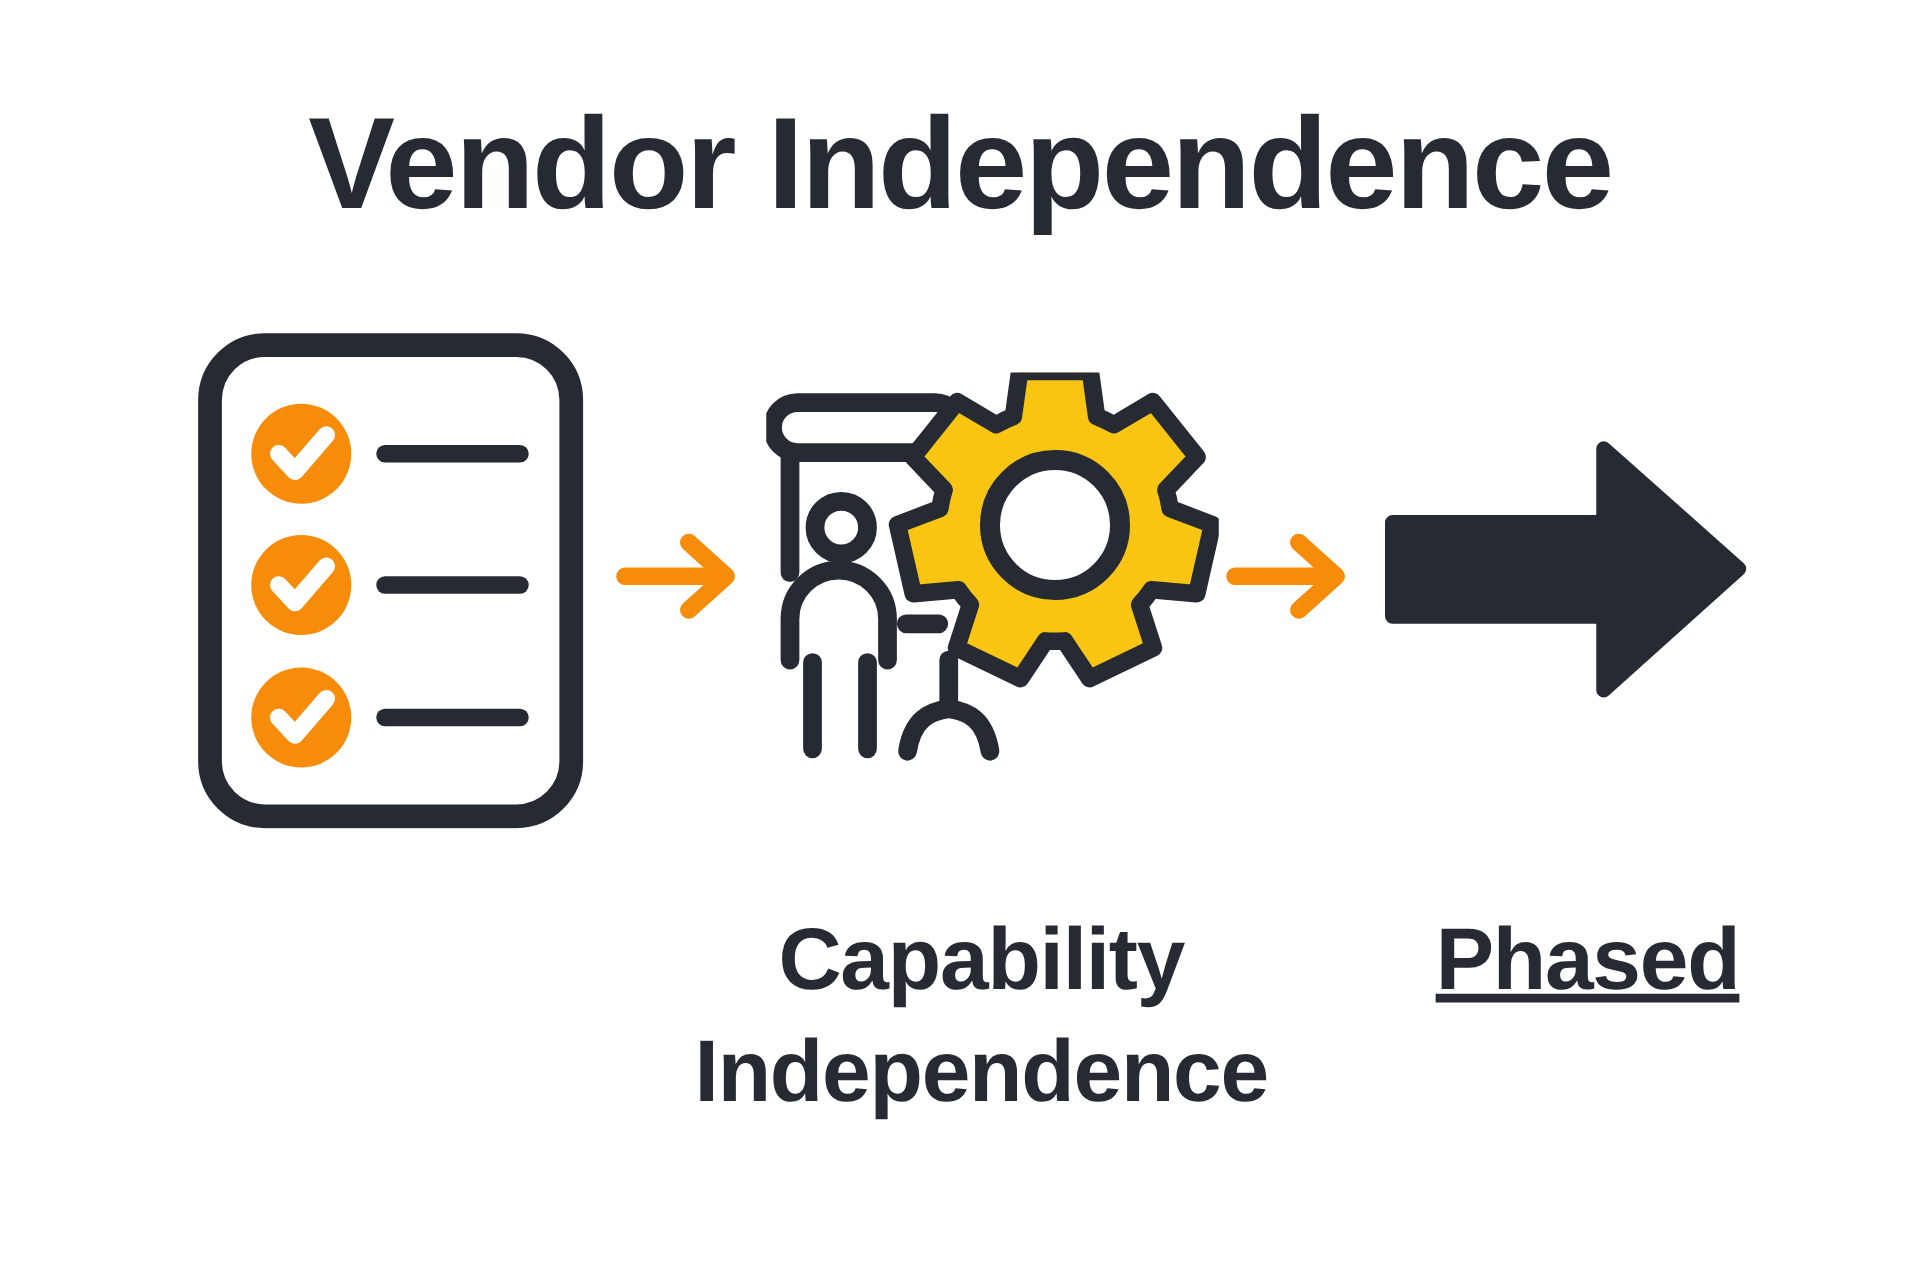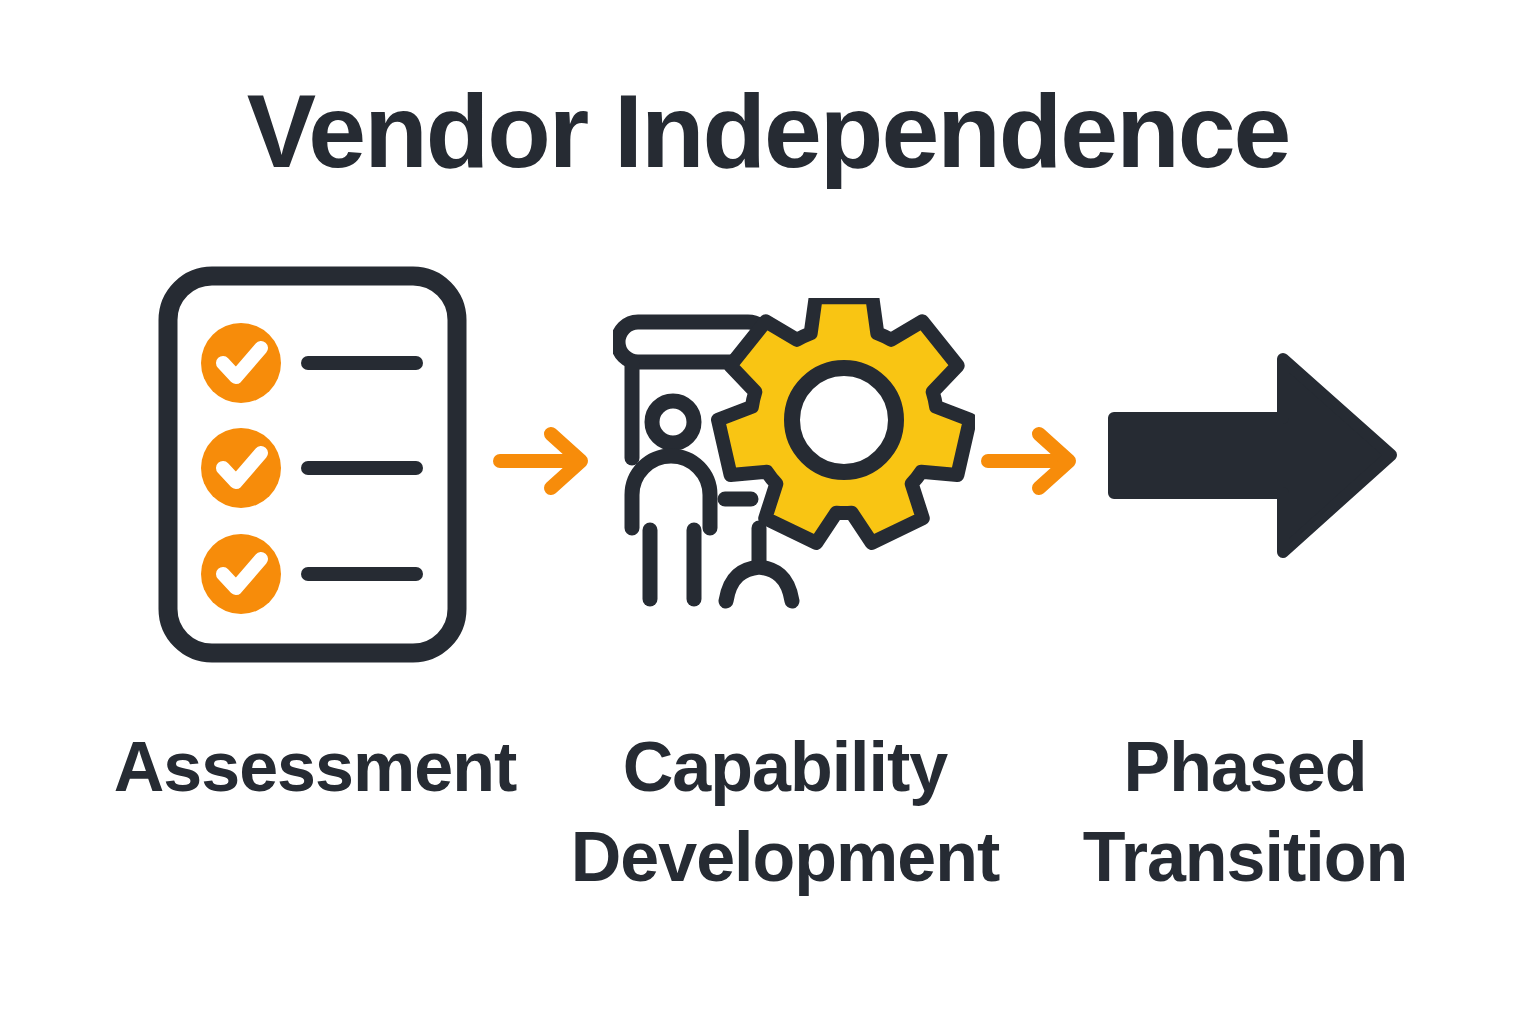--- a/index.html
+++ b/index.html
@@ -38,21 +38,21 @@
     top:722px;
     text-align:center;
     font-size:70px;
     font-weight:bold;
     line-height:1.29;
     letter-spacing:-1px;
     color:var(--ink);
   }
   .label-1{left:95px;  width:440px;}
   .label-2{left:505px; width:560px;text-align:center;}
-  .label-3{left:1035px;width:420px;}
+  .label-3{left:1060px;width:420px;text-decoration:underline;}
   .ink-stroke{stroke:var(--ink);}
   .white-stroke{stroke:#FFFFFF;}
   .orange-fill{fill:var(--orange);}
   .yellow-fill{fill:var(--yellow);}
   .ink-fill{fill:var(--ink);}
   .white-fill{fill:#FFFFFF;}
   .no-fill{fill:none;}
   .orange-stroke{stroke:var(--orange);}
 </style>
 </head>
@@ -108,24 +108,22 @@
   <svg class="flow-arrow flow-arrow-2" viewBox="0 0 106 80">
     <line x1="9" y1="40" x2="76" y2="40" class="orange-stroke" stroke-width="14" stroke-linecap="round"></line>
     <path d="M 60 13 L 90 40 L 60 67" class="no-fill orange-stroke" stroke-width="14" stroke-linecap="round" stroke-linejoin="round"></path>
   </svg>
 
   <svg class="icon icon-big-arrow" viewBox="0 0 300 220">
     <path d="M 14 73 L 183 73 L 183 14 L 291 110 L 183 207 L 183 148 L 14 148 Z" class="ink-fill ink-stroke" stroke-width="12" stroke-linejoin="round"></path>
   </svg>
 
   <div class="stage-label label-1">
-    <div>Assessment</div>
   </div>
   <div class="stage-label label-2">
     <div>Capability</div>
-    <div>Development</div>
+    <div>Independence</div>
   </div>
   <div class="stage-label label-3">
     <div>Phased</div>
-    <div>Transition</div>
   </div>
 
 </div>
 
 </body></html>

